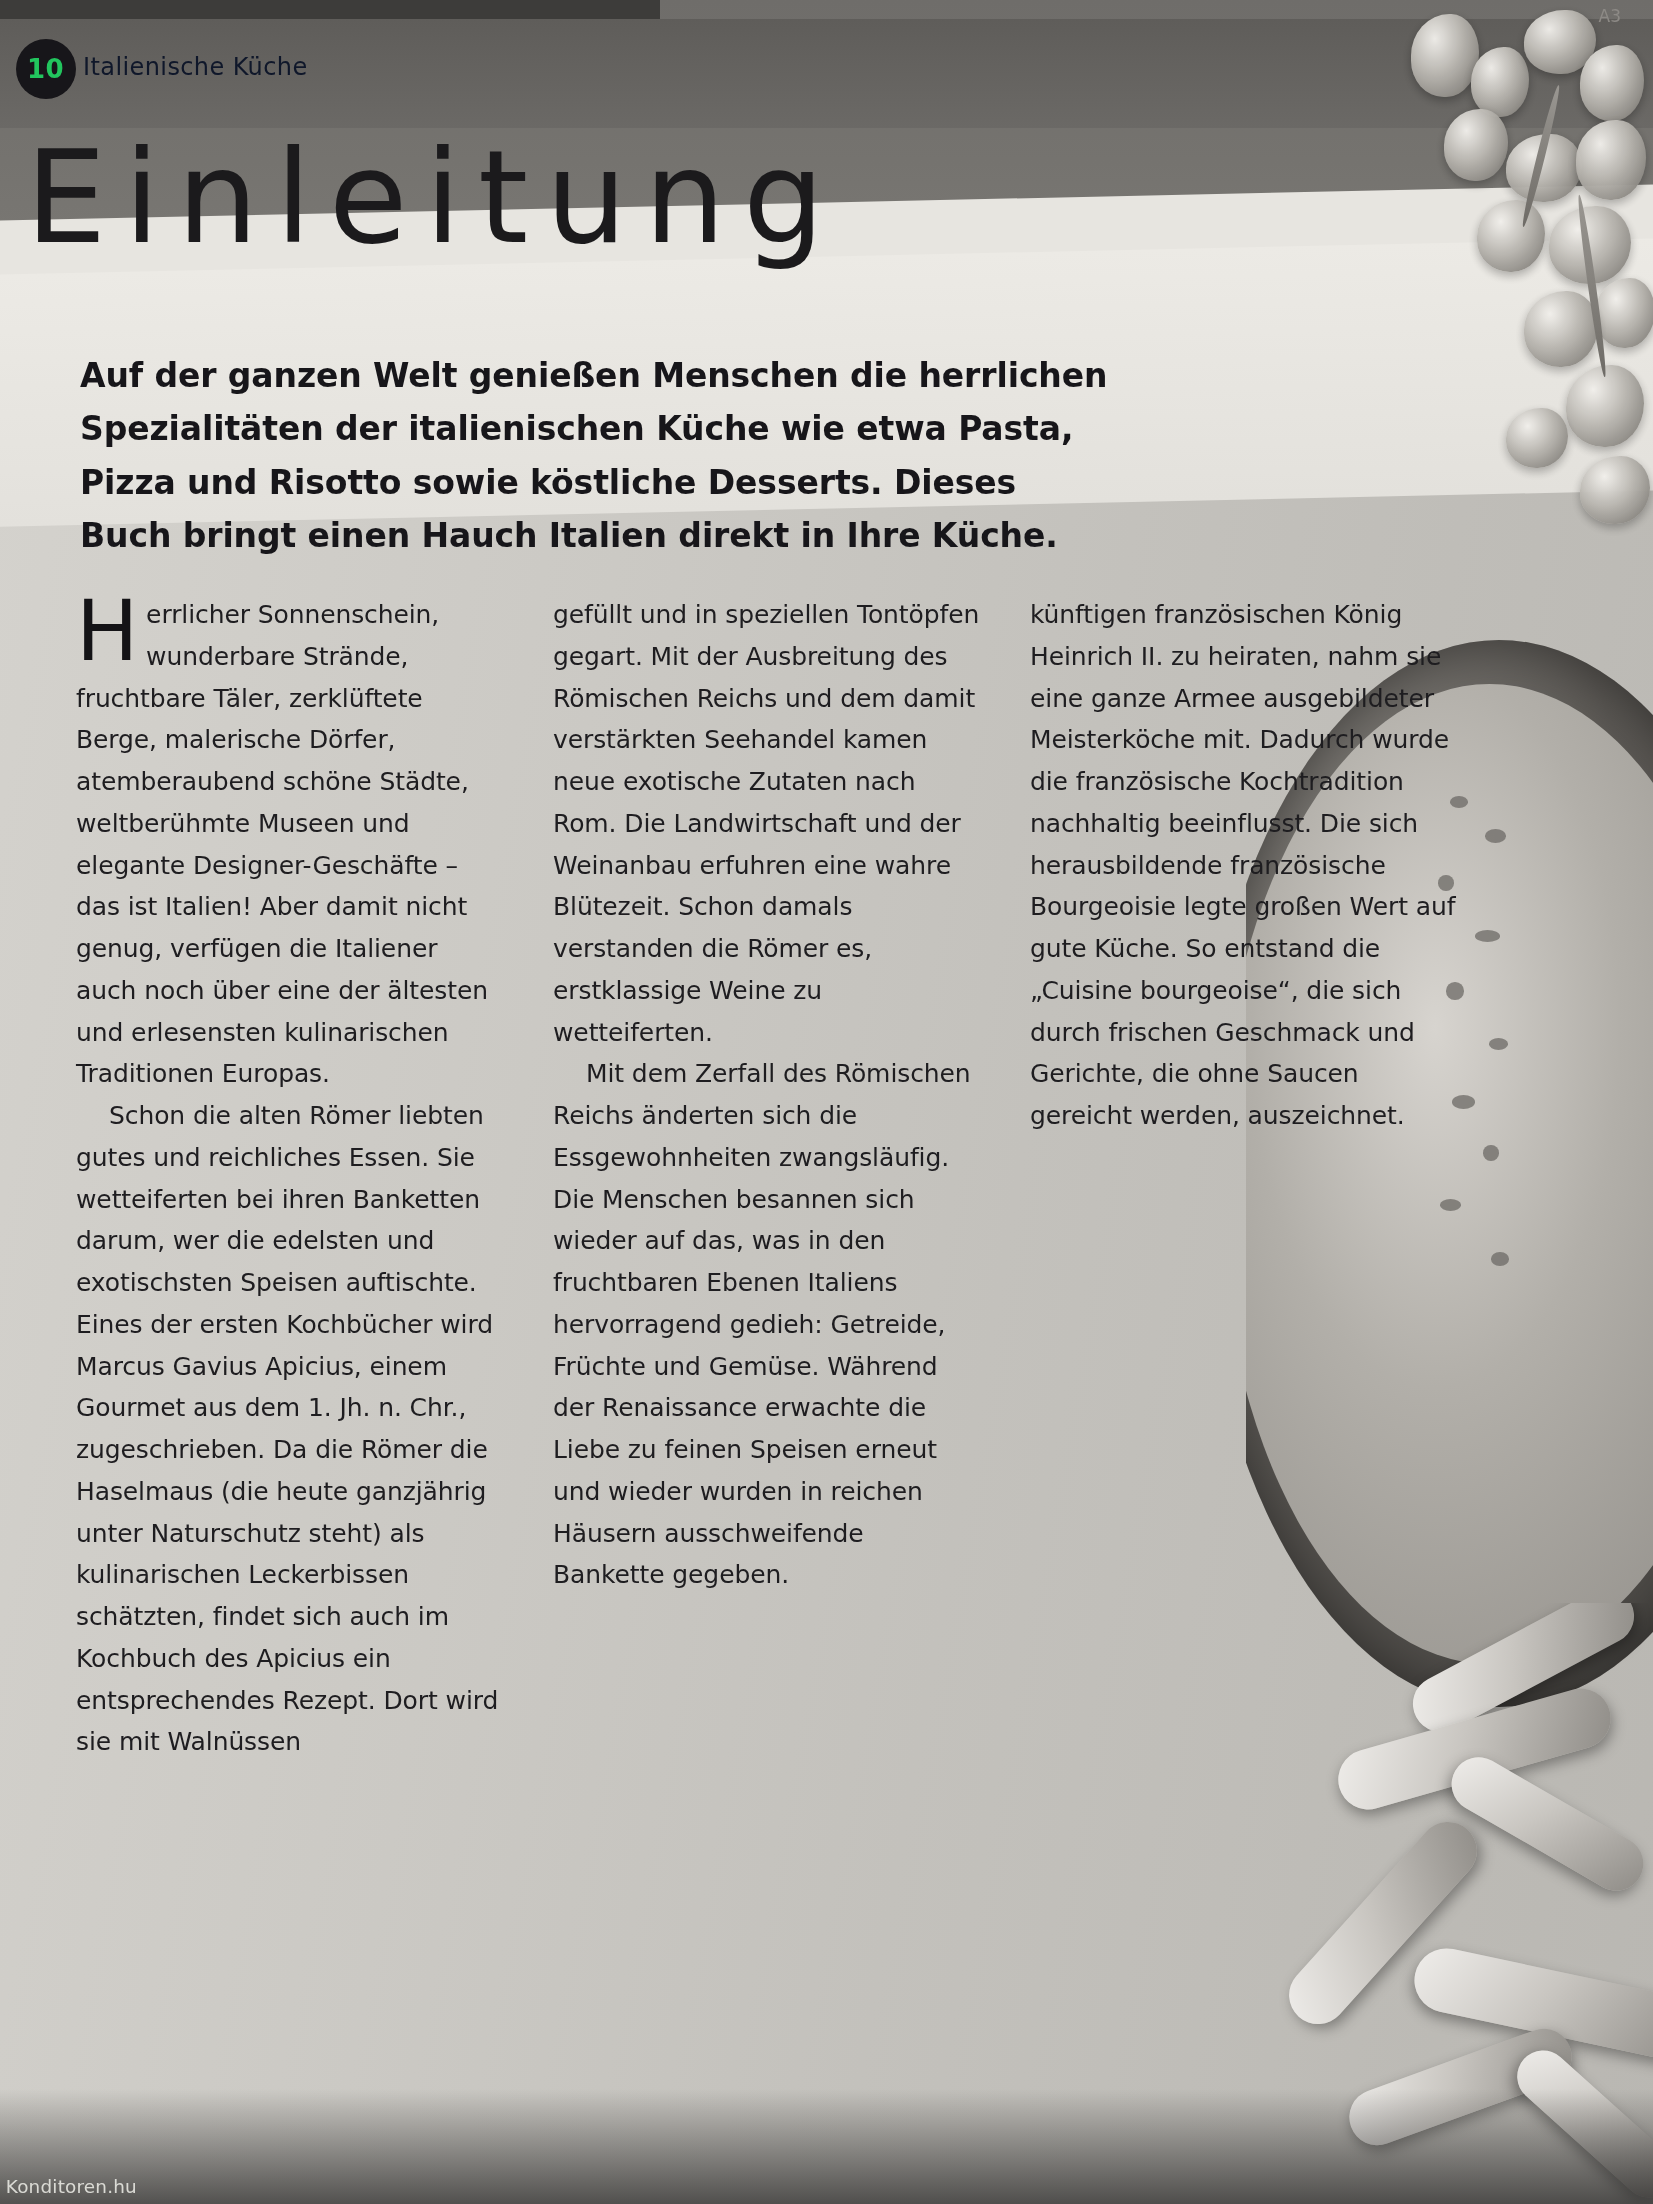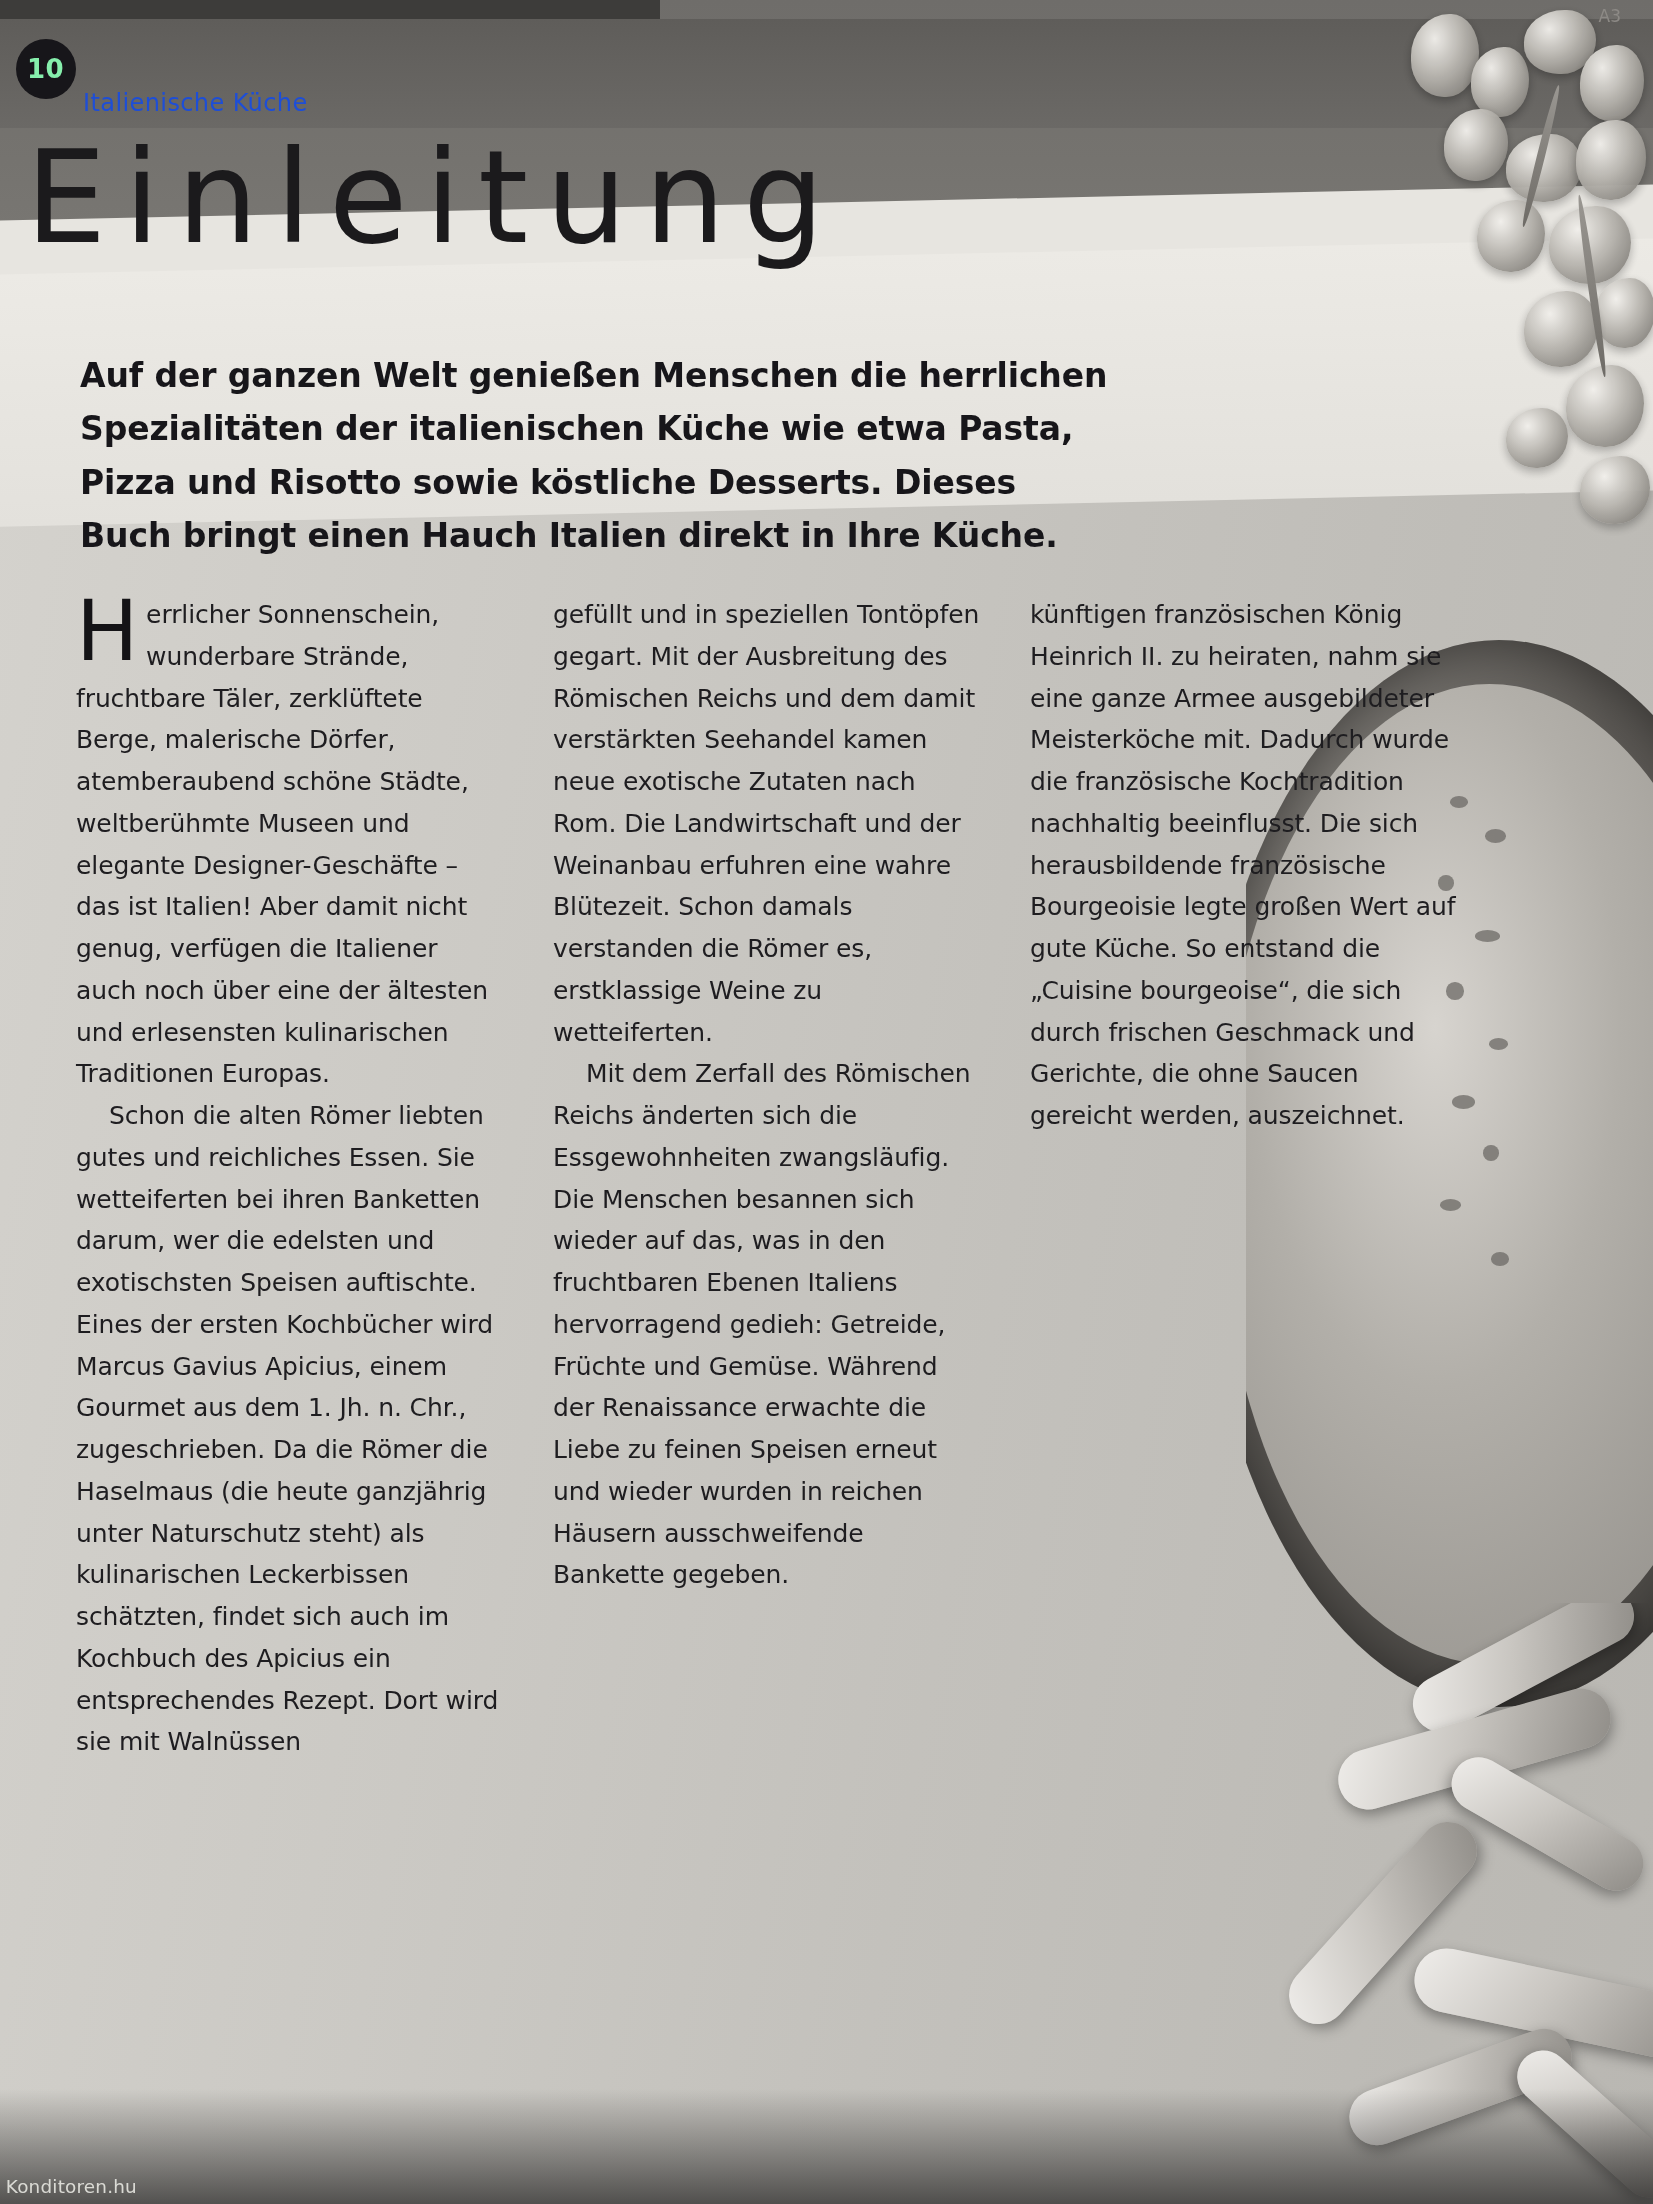--- a/index.html
+++ b/index.html
@@ -82,36 +82,35 @@
 
   
   .folio {
     position: absolute;
     left: 15.5px;
     top: 39px;
     width: 60px;
     height: 60px;
     border-radius: 50%;
     background: #17161a;
-    color: #86efac;
+    color: #22c55e;
     display: flex;
     align-items: center;
     justify-content: center;
     font-size: 26px;
     font-weight: 600;
     letter-spacing: 0.5px;
   }
   .running-head {
     position: absolute;
     left: 83px;
     top: 53px;
     font-size: 24px;
-    color: #1d4ed8;
+    color: #0f172a;
     letter-spacing: 0.4px;
-    margin-top: 36px;
   }
 
   
   .title {
     position: absolute;
     left: 17.5px;
     top: 134px;
     font-size: 128px;
     line-height: 1;
     letter-spacing: 17.5px;

